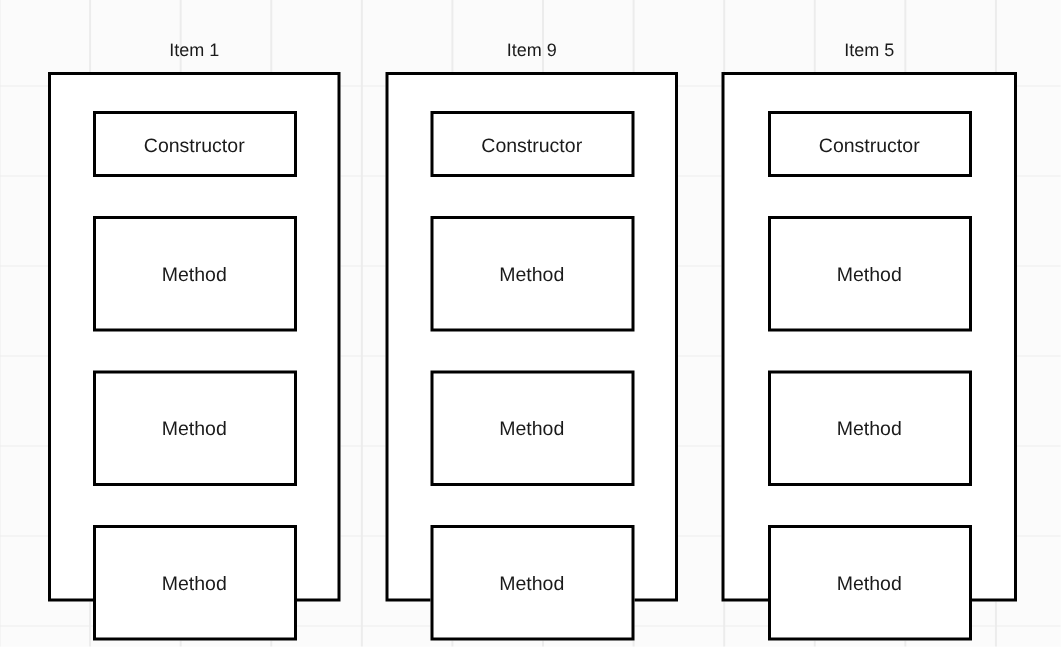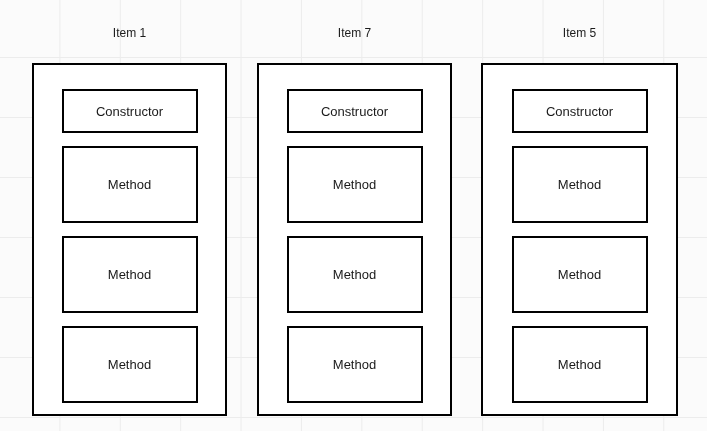--- a/index.html
+++ b/index.html
@@ -26,32 +26,32 @@
     flex-direction: column;
   }
   .item-column.col-1 { left: 32px;  width: 195px; }
   .item-column.col-2 { left: 257px; width: 195px; }
   .item-column.col-3 { left: 481px; width: 197px; }
   .item-title {
     text-align: center;
     font-size: 12px;
     line-height: 15px;
     color: #1b1b1b;
-    margin-bottom: 22px;
+    margin-bottom: 7px;
   }
   .class-box {
     box-sizing: border-box;
     height: 353px;
     border: 2px solid #000000;
     background: #ffffff;
     display: flex;
     flex-direction: column;
     align-items: center;
     padding-top: 24px;
-    gap: 13px;
+    gap: 26px;
   }
   .member-box {
     box-sizing: border-box;
     width: 136px;
     border: 2px solid #000000;
     background: #ffffff;
     display: flex;
     align-items: center;
     justify-content: center;
     flex: 0 0 auto;
@@ -81,21 +81,21 @@
       <div class="member-box method">
         <span class="member-label">Method</span>
       </div>
       <div class="member-box method">
         <span class="member-label">Method</span>
       </div>
     </div>
   </div>
 
   <div class="item-column col-2">
-    <div class="item-title">Item 7</div>
+    <div class="item-title">Item 9</div>
     <div class="class-box">
       <div class="member-box constructor">
         <span class="member-label">Constructor</span>
       </div>
       <div class="member-box method">
         <span class="member-label">Method</span>
       </div>
       <div class="member-box method">
         <span class="member-label">Method</span>
       </div>

